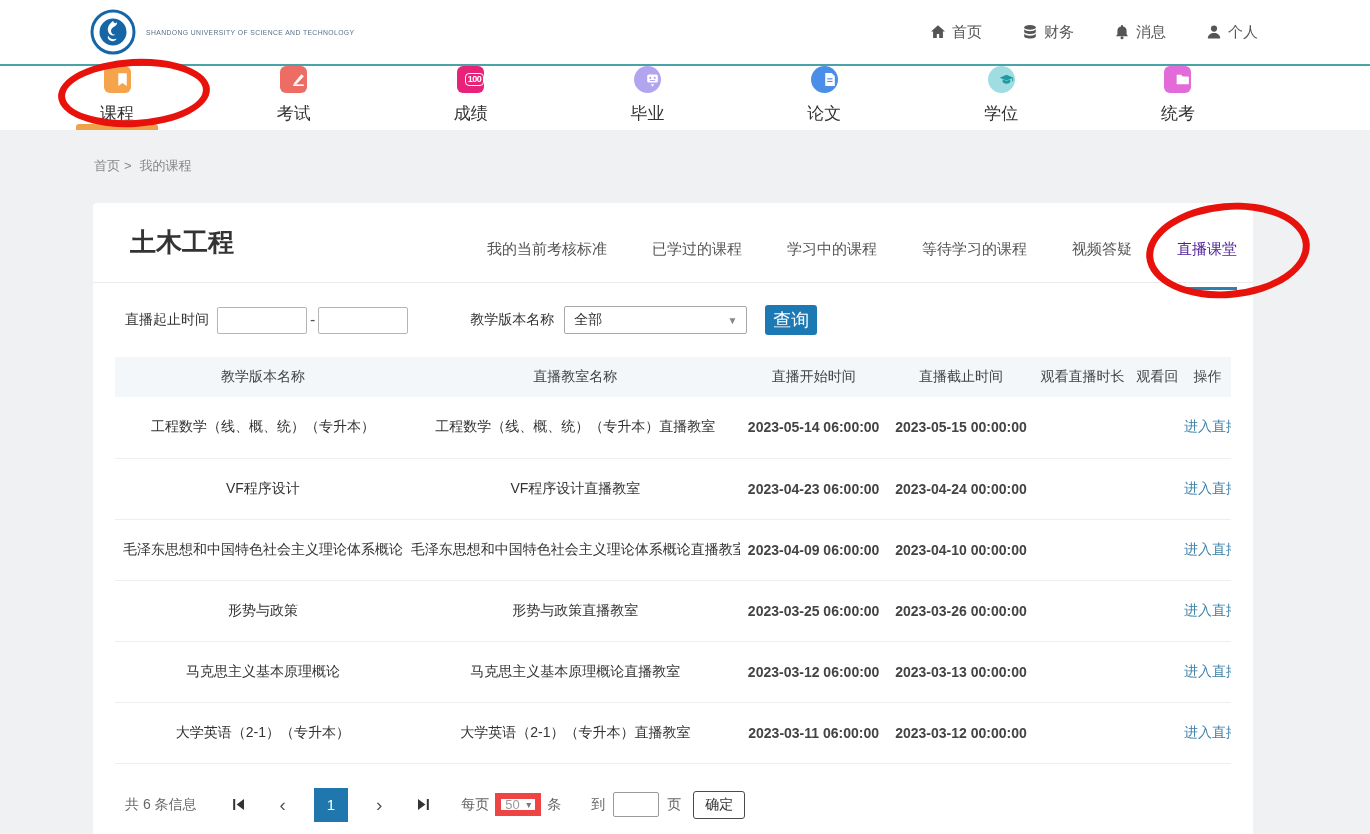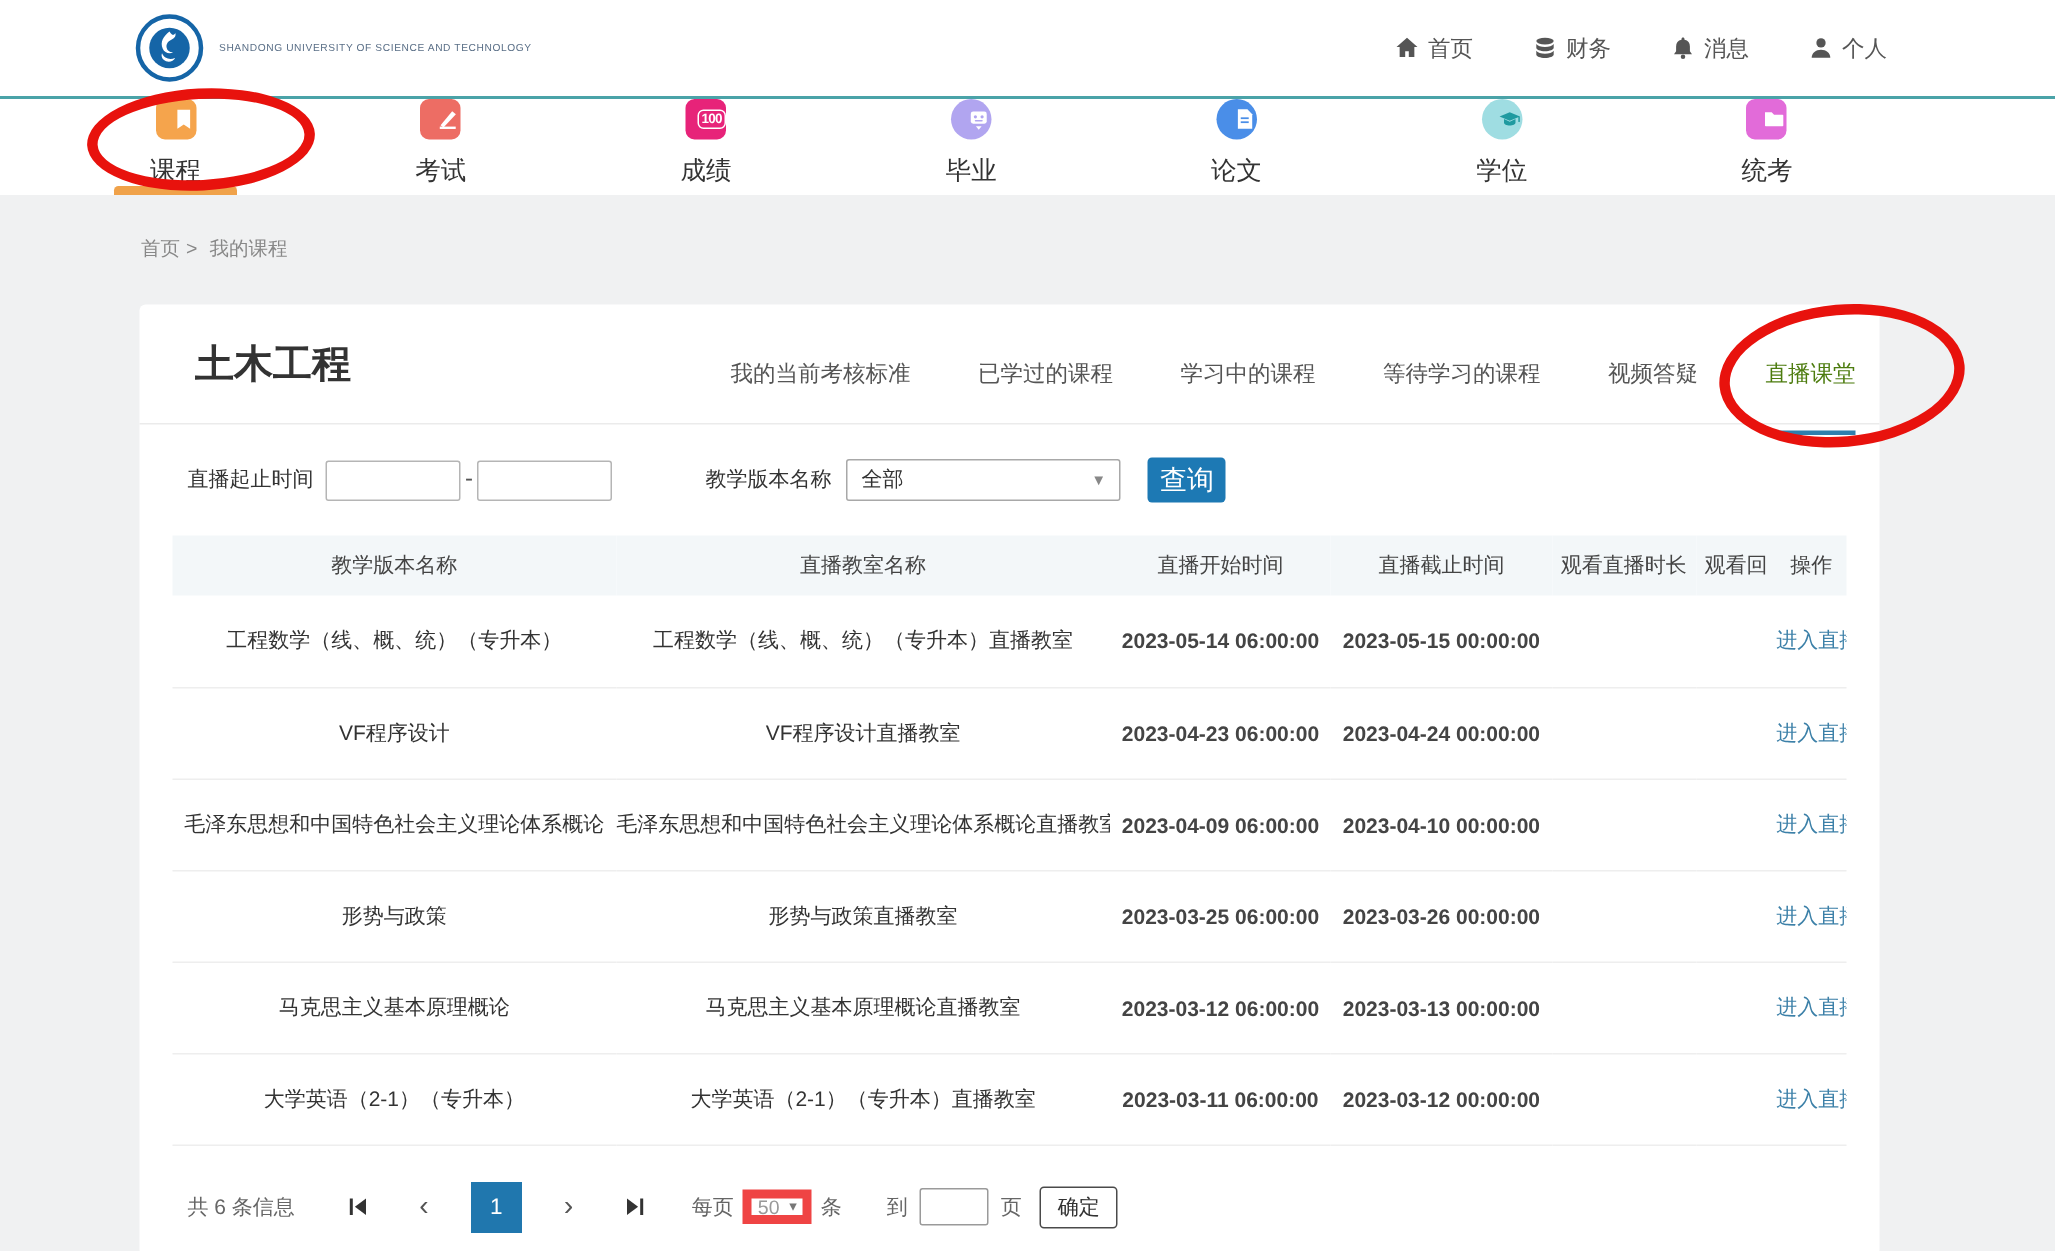--- a/index.html
+++ b/index.html
@@ -38,21 +38,21 @@
   .breadcrumb span { margin:0 4px; }
 
   .card { margin:28px 0 0 93px; width:1160px; height:634px; background:#fff; border-radius:4px; }
 
   .card-header { height:80px; display:flex; align-items:center; justify-content:space-between;
     padding:0 16px 0 37px; border-bottom:1px solid #ebebeb; }
   .page-title { font-size:26px; font-weight:700; color:#333; }
   .tabs { display:flex; gap:45px; height:100%; align-items:center; }
   .tab { font-size:15px; color:#555; cursor:pointer; height:100%; display:flex;
     align-items:center; position:relative; white-space:nowrap;margin-top:14px; }
-  .tab.active { color:#4d7c0f; }
+  .tab.active { color:#4c1d95; }
   .tab.active::after { content:""; position:absolute; left:0; right:0; bottom:-1px;
     height:3px; background:#2e7fae; }
 
   
   .filter-row { display:flex; align-items:center; padding:22px 22px 16px 32px; }
   .filter-label { font-size:14px; color:#333; }
   .date-input { width:90px; height:27px; border:1px solid #b5b5b5; border-radius:2px;
     margin-left:8px; padding:0 6px; font-size:13px; outline:none; }
   .date-input.second { margin-left:0; }
   .range-sep { margin:0 3px; color:#555; }

